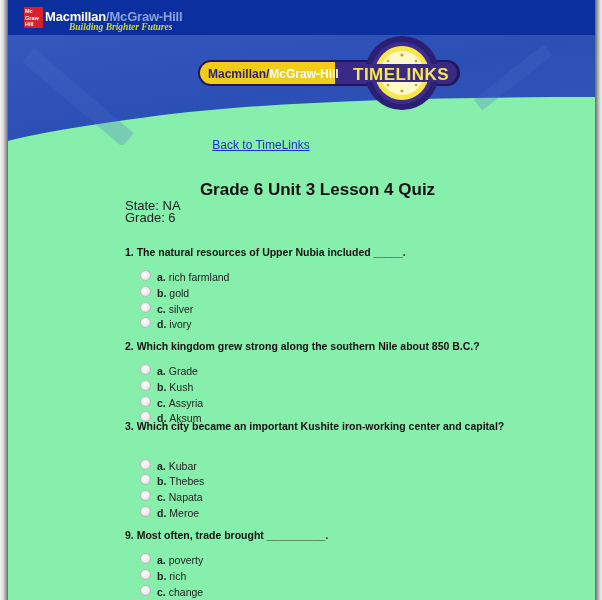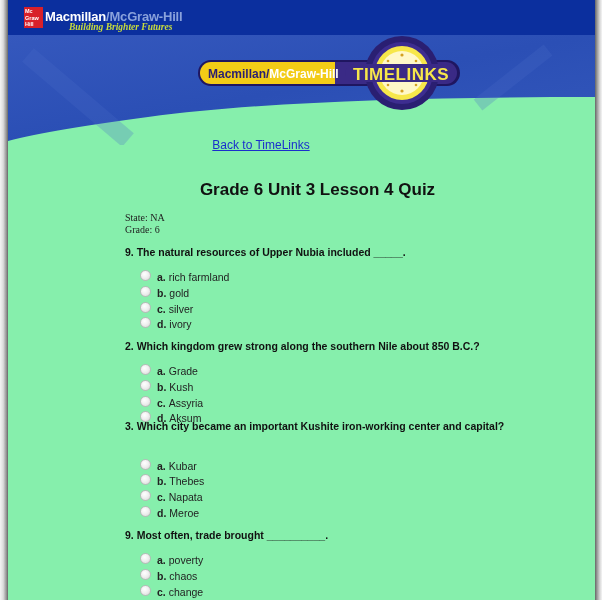--- a/index.html
+++ b/index.html
@@ -48,21 +48,21 @@
   .content { position: absolute; left: 0; top: 0; width: 587px; }
   .back-link {
     position: absolute; left: 0; width: 506px; top: 138px; text-align: center;
     font-size: 12px;
   }
   .back-link a { color: #1a2fcc; text-decoration: underline; }
   .title {
     position: absolute; left: 0; width: 587px; top: 164px; text-align: center;
     font-size: 17px; font-weight: bold; color: #111; margin: 16px;
   }
-  .meta { position: absolute; left: 117px; top: 212px; font-size: 10px; color: #222; line-height: 12px; font-family: Liberation Serif, serif; }
+  .meta { position: absolute; left: 117px; top: 200px; font-size: 13px; color: #222; line-height: 12px; }
   .quiz { position: absolute; left: 117px; top: 0; width: 460px; }
   .question {
     position: absolute; left: 0; font-size: 10.5px; font-weight: bold; color: #111; white-space: nowrap;
   }
   .option {
     position: absolute; left: 15px; height: 14px; font-size: 10.5px; color: #222; white-space: nowrap;
     display: flex; align-items: center;
   }
   .radio {
     width: 9px; height: 9px; border-radius: 50%;
@@ -130,21 +130,21 @@
     </div>
     <h1 class="title">Grade 6 Unit 3 Lesson 4 Quiz</h1>
 
     <div class="meta">
       <div>State: NA</div>
       <div>Grade: 6</div>
     </div>
 
     <div class="quiz">
 
-      <div class="question" style="top:246px">9. The natural resources of Upper Nubia included _____.</div>
+      <div class="question" style="top:246px">1. The natural resources of Upper Nubia included _____.</div>
       <label class="option" style="top:270px">
           <span class="radio"></span>
           <span class="opt-letter">a.</span>
           <span>rich farmland</span>
         </label>
       <label class="option" style="top:286px">
           <span class="radio"></span>
           <span class="opt-letter">b.</span>
           <span>gold</span>
         </label>
@@ -205,21 +205,21 @@
 
       <div class="question" style="top:529px">9. Most often, trade brought __________.</div>
       <label class="option" style="top:553px">
           <span class="radio"></span>
           <span class="opt-letter">a.</span>
           <span>poverty</span>
         </label>
       <label class="option" style="top:569px">
           <span class="radio"></span>
           <span class="opt-letter">b.</span>
-          <span>chaos</span>
+          <span>rich</span>
         </label>
       <label class="option" style="top:585px">
           <span class="radio"></span>
           <span class="opt-letter">c.</span>
           <span>change</span>
         </label>
     </div>
   </div>
 </div>
 

